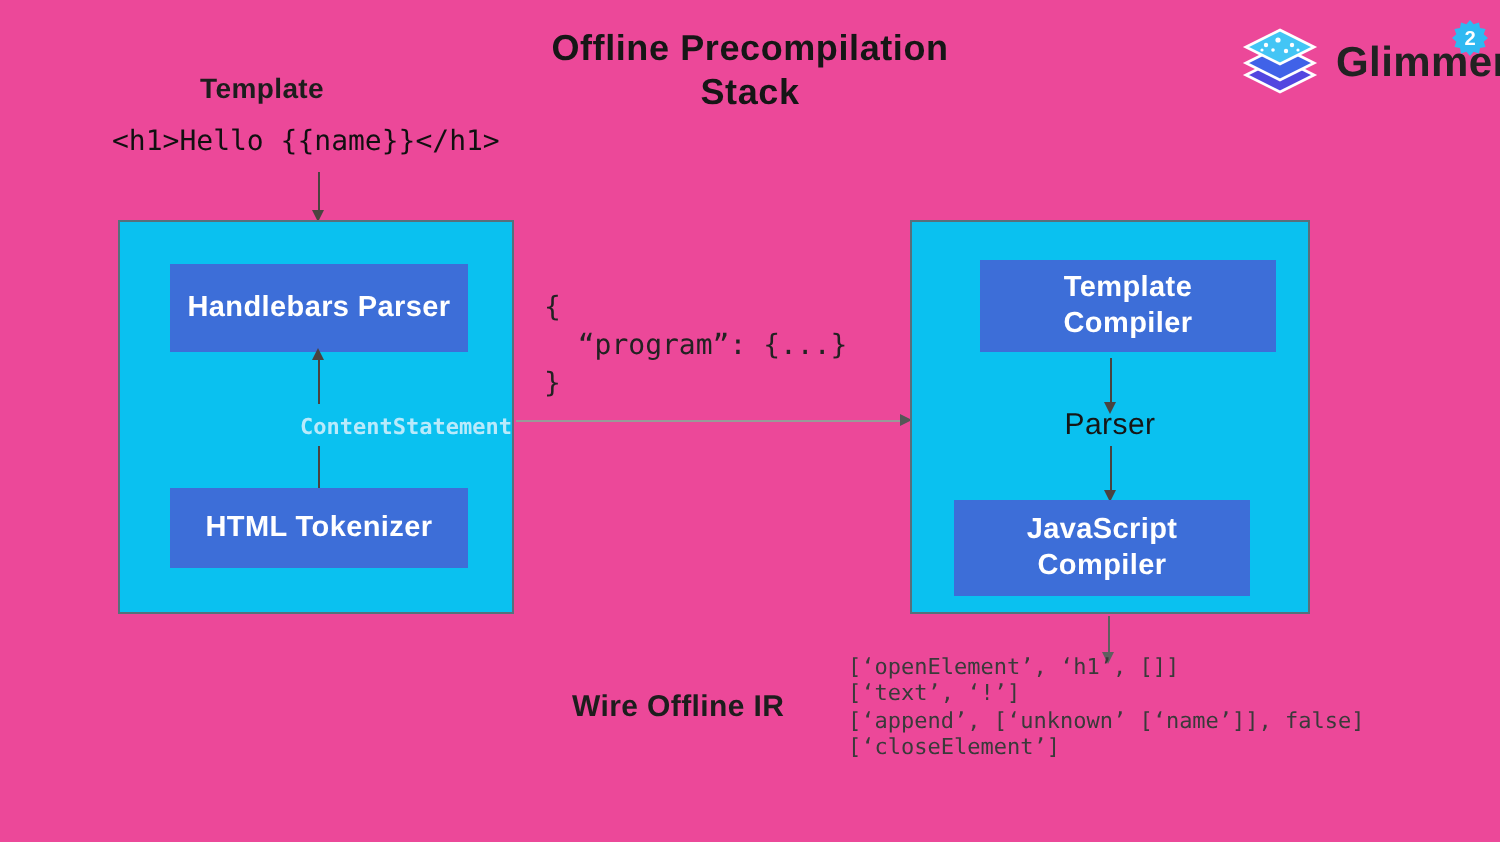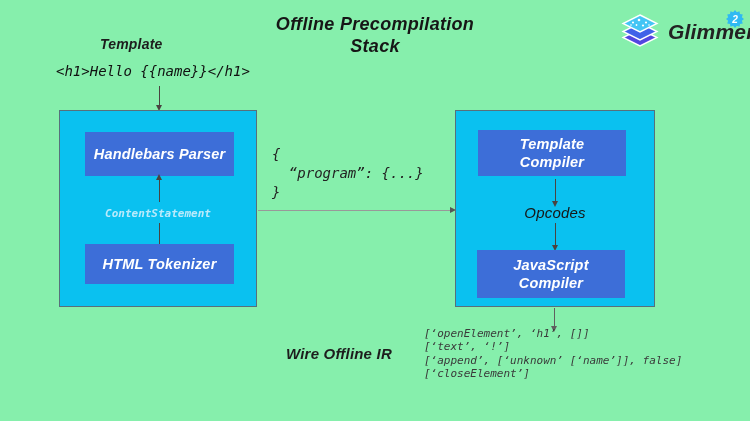--- a/index.html
+++ b/index.html
@@ -1,20 +1,19 @@
 <!DOCTYPE html>
 <html style="--panel-cyan: #0ac1f0; --node-blue: #3d6ed8; --node-text: #ffffff; --edge-label: #b9eafb; --ink: #1c1c1c; --code-ink: #3a3a3a; --arrow-dark: #4a4340; --arrow-gray: #999999; --logo-top: #43c5f5; --logo-mid: #4062e8; --logo-bottom: #5246e0; --badge-blue: #2fb9f2;"><head>
 <meta charset="utf-8">
 <style>
   html,body{margin:0;padding:0;background:#fff;}
   #canvas{
-    position:relative;width:750px;height:421px;background:#86efac;
+    position:relative;width:750px;height:421px;background:#ec4899;
     font-family:"Liberation Sans", sans-serif;color:var(--ink,#1c1c1c);
     overflow:hidden;
-    font-style:italic;
   }
   .abs{position:absolute;}
 
   
   .title{
     left:238px;top:13px;width:274px;
     font-size:18px;font-weight:600;line-height:22px;letter-spacing:.3px;
     text-align:center;white-space:pre-line;color:#161616;
   }
   .lbl{font-size:15px;font-weight:600;color:#1d1d1d;letter-spacing:.2px;}
@@ -35,21 +34,21 @@
   .panel-right{left:455px;top:110px;width:200px;height:197px;}
   .node{
     position:absolute;background:var(--node-blue,#3d6ed8);
     color:var(--node-text,#fff);font-weight:700;font-size:14.5px;line-height:1.25;
     display:flex;align-items:center;justify-content:center;text-align:center;
     letter-spacing:.2px;
   }
   .node span{display:block;}
   .node .wrap{width:100px;}
   .edge-label{
-    position:absolute;left:0;right:0;text-align:center;
+    position:absolute;left:0;right:0;text-align:right;
     color:var(--edge-label,#b9eafb);font-weight:700;font-size:11px;
   }
 
   
   .varrow{position:absolute;width:1px;background:var(--arrow-dark,#4a4340);}
   .varrow.head-down::after{
     content:"";position:absolute;bottom:-5px;left:-3px;
     border-left:3.5px solid transparent;border-right:3.5px solid transparent;
     border-top:6px solid var(--arrow-dark,#4a4340);
   }
@@ -126,25 +125,25 @@
       <span>HTML Tokenizer</span>
     </div>
   </div>
 
   <pre class="abs mono ast-code">{
   “program”: {...}
 }</pre>
   <div class="harrow head-right" style="left:258px;top:210px;width:193px;"></div>
 
   <div class="abs panel panel-right">
-    <div class="node" style="left:22px;top:19px;width:148px;height:46px;">
+    <div class="node" style="left:34px;top:19px;width:148px;height:46px;">
       <span class="wrap">Template Compiler</span>
     </div>
     <div class="varrow head-down" style="left:99px;top:68px;height:23px;"></div>
-    <div class="opcodes-label">Opcodes</div>
+    <div class="opcodes-label">Parser</div>
     <div class="varrow head-down" style="left:99px;top:112px;height:23px;"></div>
     <div class="node" style="left:21px;top:139px;width:148px;height:48px;">
       <span class="wrap">JavaScript Compiler</span>
     </div>
   </div>
 
   <div class="varrow gray head-down" style="left:554px;top:308px;height:19px;"></div>
   <div class="abs lbl wire-label">Wire Offline IR</div>
   <div class="abs mono ir-code">
     <div>[‘openElement’, ‘h1’, []]</div>

